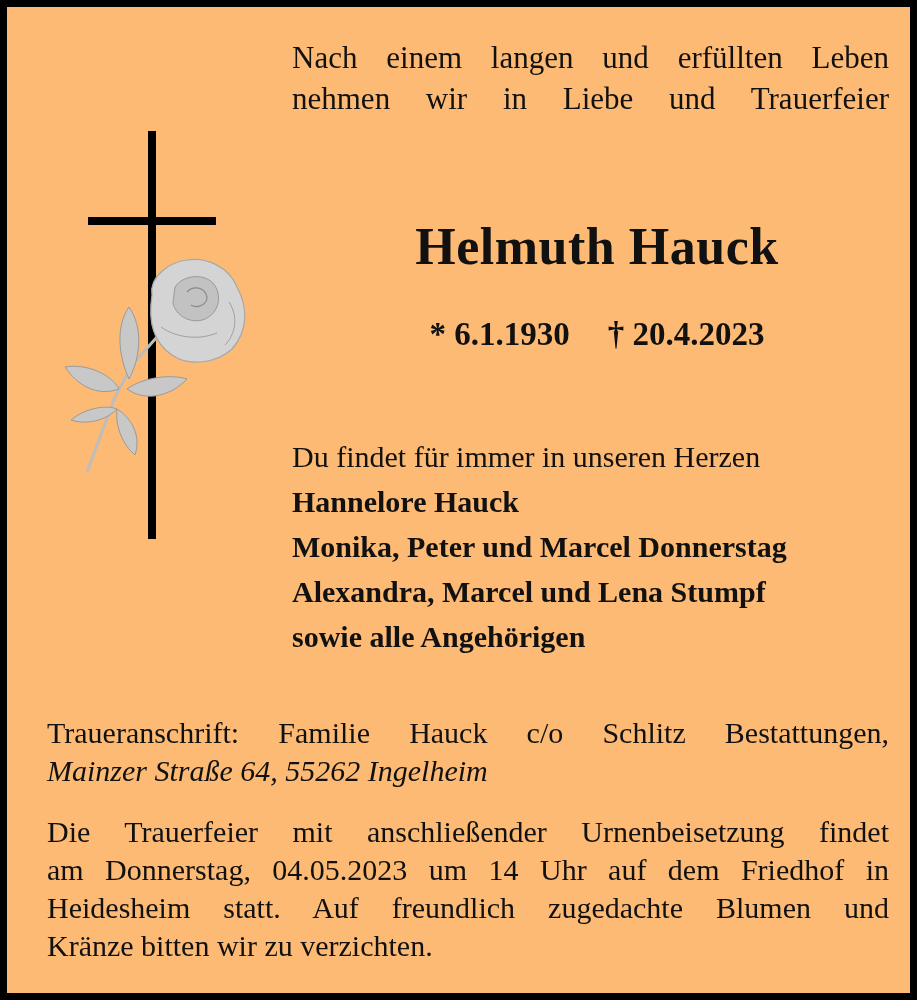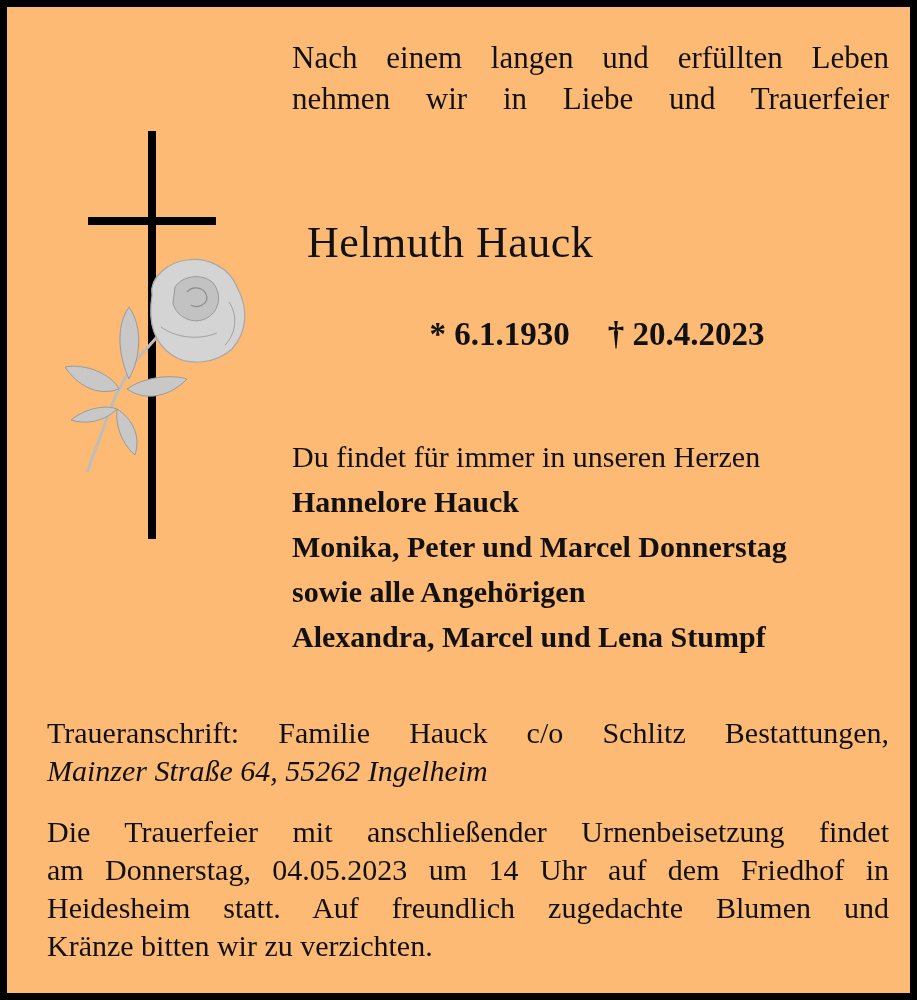--- a/index.html
+++ b/index.html
@@ -9,22 +9,22 @@
       box-sizing: border-box; border: 7px solid #000; background: #fdba74;
     }
     .serif { font-family: "Liberation Serif", "DejaVu Serif", serif; color: #111; }
     .intro {
       position: absolute; left: 285px; top: 30px; width: 597px;
       font-size: 31px; line-height: 41px; text-align: justify;
     }
     .intro .line { display: block; text-align: justify; text-align-last: justify; }
     .intro .line.last { text-align-last: left; }
     .name {
-      position: absolute; left: 300px; top: 210px; width: 580px; text-align: left;
-      font-size: 44px; font-weight: normal; letter-spacing: 0.5px;
+      position: absolute; left: 300px; top: 210px; width: 580px; text-align: center;
+      font-size: 52px; font-weight: bold; letter-spacing: 0.5px;
     }
     .dates {
       position: absolute; left: 300px; top: 309px; width: 580px; text-align: center;
       font-size: 33px; font-weight: bold;
     }
     .dates span { display: inline-block; }
     .dates .gap { width: 38px; }
     .mourn {
       position: absolute; left: 285px; top: 427px; width: 600px;
       font-size: 30px; line-height: 45px;
@@ -77,22 +77,22 @@
   <div class="name serif">Helmuth Hauck</div>
 
   <div class="dates serif">
     <span>* 6.1.1930</span><span class="gap"></span><span>† 20.4.2023</span>
   </div>
 
   <div class="mourn serif">
     <div>Du findet für immer in unseren Herzen</div>
     <div class="b">Hannelore Hauck</div>
     <div class="b">Monika, Peter und Marcel Donnerstag</div>
+    <div class="b">Alexandra, Marcel und Lena Stumpf</div>
     <div class="b">sowie alle Angehörigen</div>
-    <div class="b">Alexandra, Marcel und Lena Stumpf</div>
   </div>
 
   <div class="address serif">
     <span class="line">Traueranschrift: Familie Hauck c/o Schlitz Bestattungen,</span>
     <span class="line last">Mainzer Straße 64, 55262 Ingelheim</span>
   </div>
 
   <div class="funeral serif">
     <span class="line">Die Trauerfeier mit anschließender Urnenbeisetzung findet</span>
     <span class="line">am Donnerstag, 04.05.2023 um 14 Uhr auf dem Friedhof in</span>

